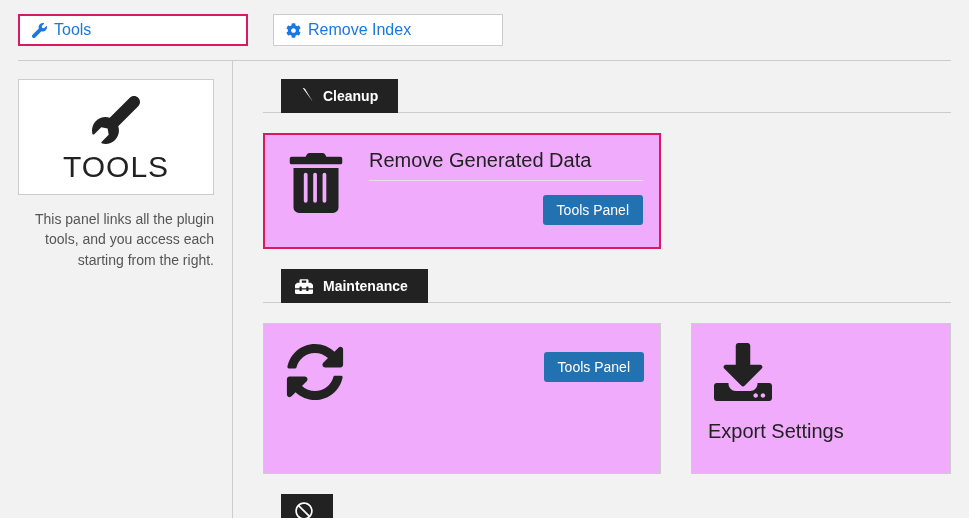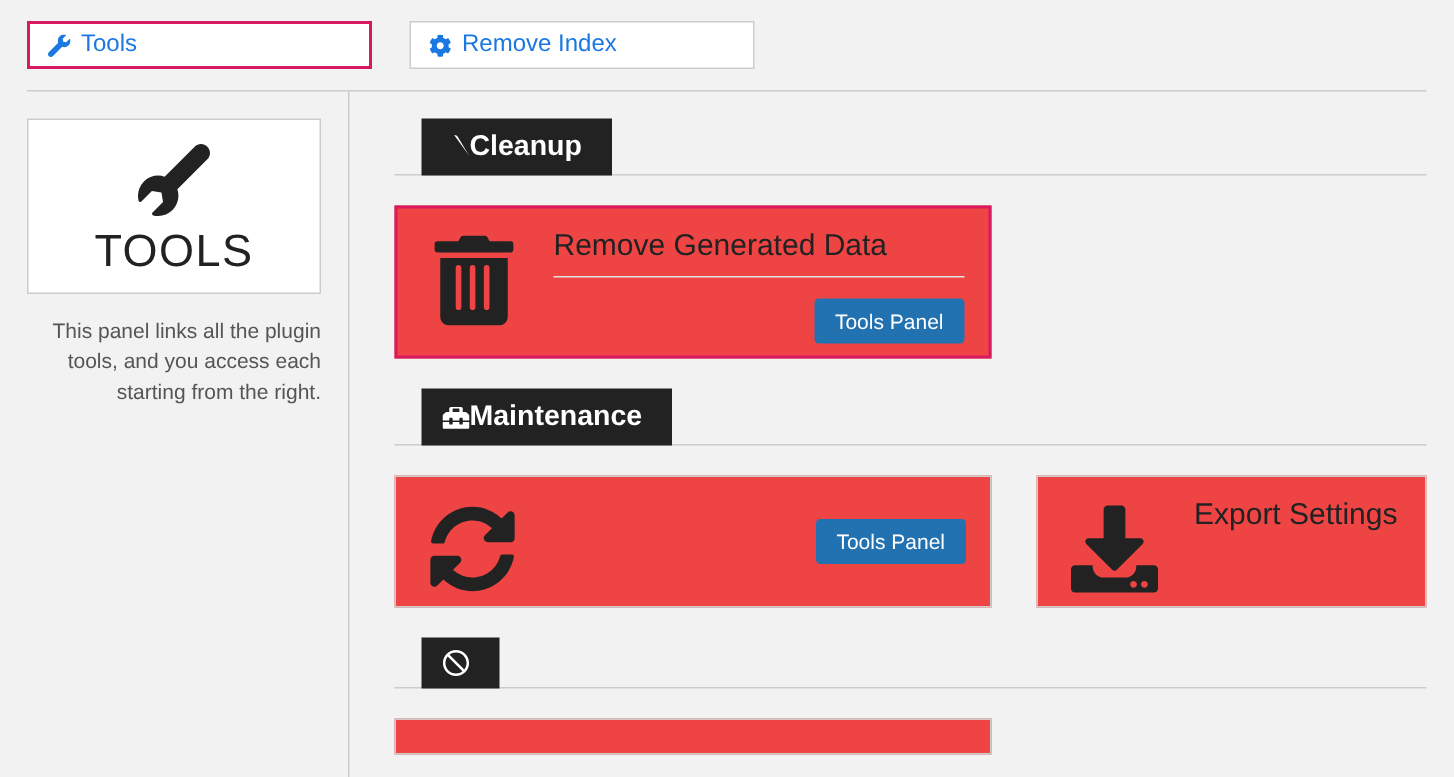--- a/index.html
+++ b/index.html
@@ -63,43 +63,44 @@
   line-height: 1.45;
   text-align: right;
 }
 .content {
   flex: 1;
   padding: 18px 0 0 30px;
 }
 .section-header {
   display: inline-flex;
   align-items: center;
+  gap: 10px;
   background: #222;
   color: #fff;
   padding: 8px 20px 8px 14px;
-  font-size: 19px;
+  font-size: 14px;
   font-weight: 600;
   margin-left: 18px;
 }
 .section-header svg { width: 18px; height: 18px; fill: #fff; }
 .section-divider {
   border-bottom: 1px solid #ccc;
   margin-top: -1px;
 }
 .cards-row {
   display: flex;
   gap: 30px;
   margin: 20px 0;
 }
 .tool-card {
-  background: #ef4444;
+  background: #f0abfc;
   border: 1px solid #ccc;
   display: flex;
   align-items: flex-start;
-  padding: 14px 16px 8px 16px;
+  padding: 14px 16px 22px 16px;
   width: 398px;
   gap: 18px;
 }
 .tool-card.highlighted { border: 2px solid #d81b60; }
 .tool-card .icon-wrap { width: 70px; display: flex; justify-content: center; padding-top: 4px;}
 .tool-card .icon-wrap svg { width: 58px; height: 60px; fill: #222; }
 .tool-card .body { flex: 1; }
 .tool-card .card-title {
   font-size: 20px;
   font-weight: 400;
@@ -110,21 +111,21 @@
 .btn-panel {
   display: inline-block;
   background: #2271b1;
   color: #fff;
   font-size: 14px;
   padding: 7px 14px;
   border-radius: 3px;
   border: none;
   cursor: pointer;
 }
-.tool-card.wide { width: 260px; }
+.tool-card.wide { width: 260px; flex-direction: column; }
 </style>
 </head>
 <body>
 
 <div class="top-nav">
   <div class="nav-tab active">
     <svg viewBox="0 0 512 512">
         <path d="M507.73 109.1c-2.24-9.03-13.54-12.09-20.12-5.51l-74.36 74.36-67.88-11.31-11.31-67.88 74.36-74.36c6.62-6.62 3.43-17.9-5.66-20.16-47.38-11.74-99.55.91-136.58 37.93-39.64 39.64-50.55 97.1-34.05 147.2L18.74 402.76c-24.99 24.99-24.99 65.51 0 90.5 24.99 24.99 65.51 24.99 90.5 0l213.21-213.21c50.12 16.71 107.47 5.68 147.37-34.22 37.07-37.07 49.7-89.32 37.91-136.73z"></path>
       </svg>
     <span>Tools</span>

